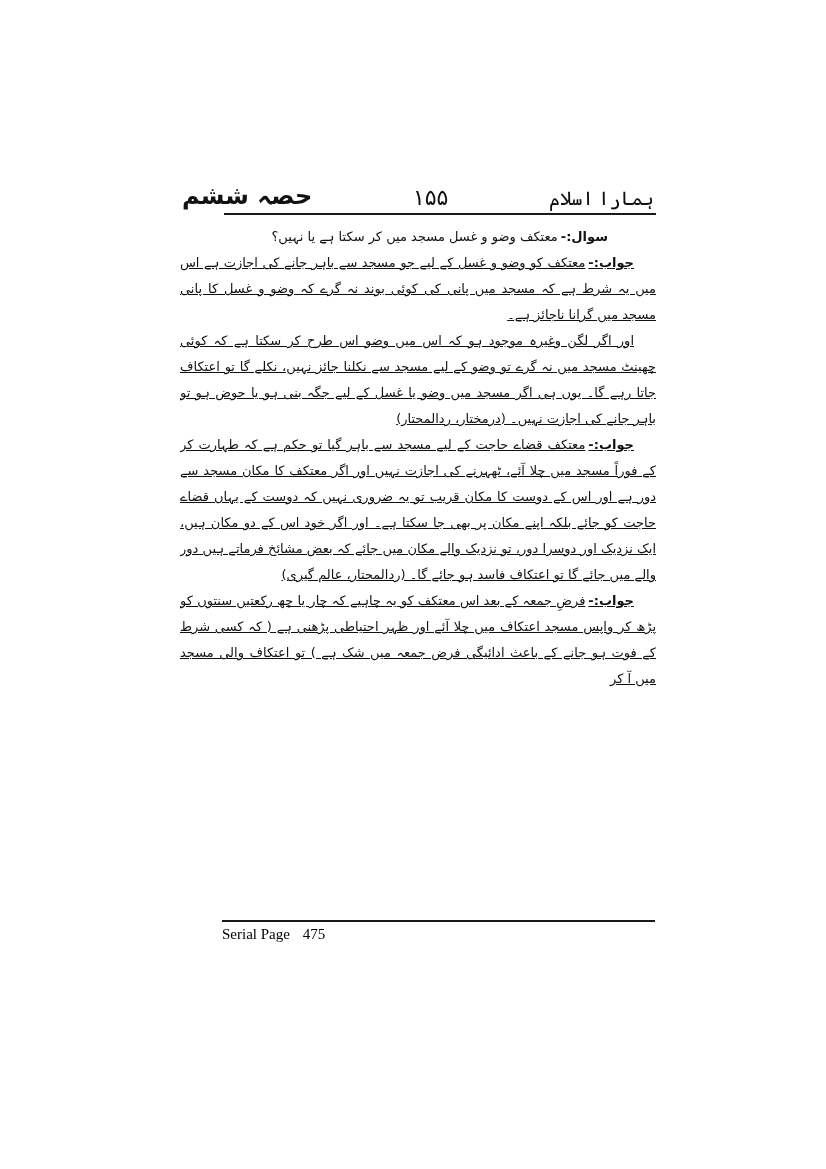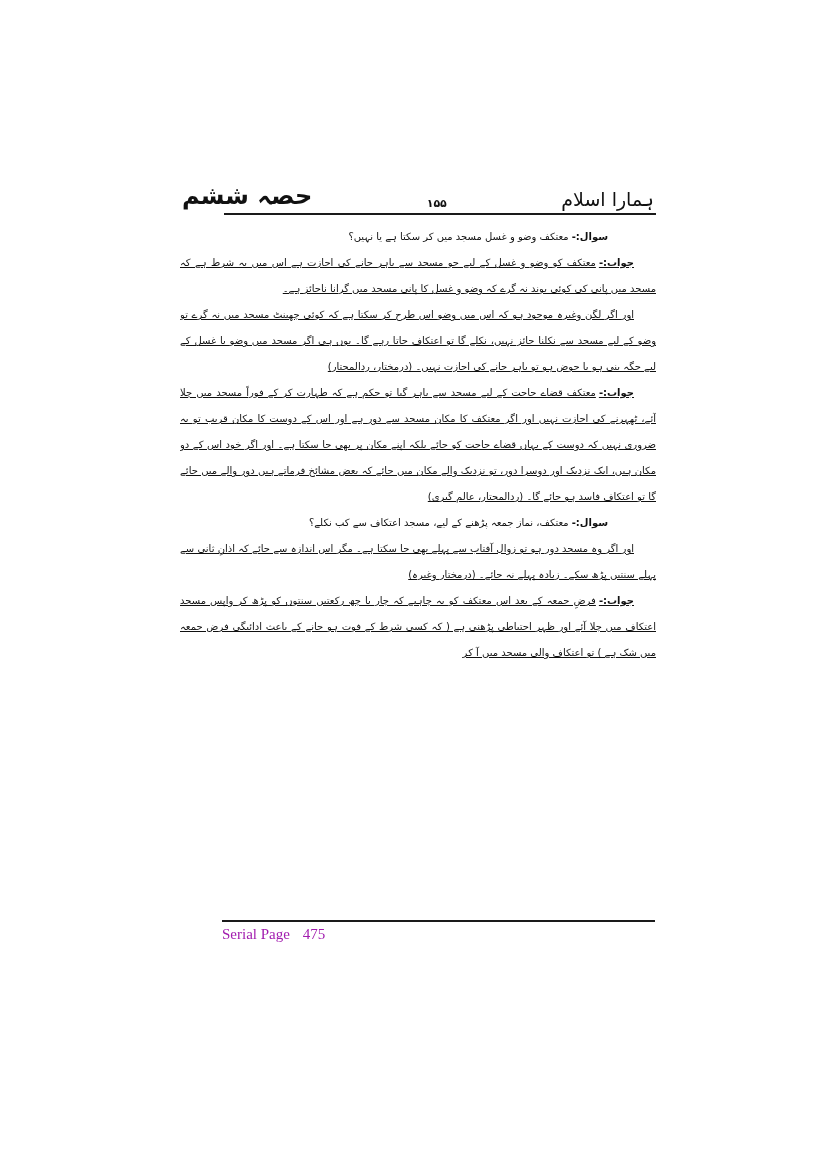--- a/index.html
+++ b/index.html
@@ -9,47 +9,47 @@
     font-family:"DejaVu Sans", sans-serif;
     overflow:hidden;
   }
   .content { position:absolute; left:180px; top:174px; width:476px; }
 
   
   .pagehead {
     display:flex; direction:rtl; justify-content:space-between;
     align-items:flex-end; min-height:36px; padding:0 2px;
   }
-  .head-book   { font-size:19px; letter-spacing:1px; }
-  .head-pageno { font-size:11px; font-weight:bold; }
+  .head-book   { font-size:19px; letter-spacing:1px;font-family:Liberation Serif, serif; }
+  .head-pageno { font-size:22px; font-weight:normal; }
   .head-section{ font-size:24px; font-weight:bold; }
   .headrule {
     height:0; border:0; border-top:2px solid #1a1a1a;
     margin:3px 0 0 0; margin-left:44px;
   }
 
   
   .bodytext {
     margin-top:9px; direction:rtl; text-align:justify;
-    font-size:10px; line-height:26px; height:694px; overflow:hidden;
+    font-size:13px; line-height:26px; height:694px; overflow:hidden;
   }
   .bodytext p { margin:0; }
   p.question { padding-right:48px; }
   p.answer { text-indent:22px;text-decoration:underline; }
   p.continuation { text-indent:22px;text-decoration:underline; }
   .lbl { font-weight:bold; padding-left:3px; }
 
   
   .footrule {
     position:absolute; left:222px; top:920px; width:433px;
     height:0; border:0; border-top:2px solid #1a1a1a;
   }
   .pagefoot {
     position:absolute; left:222px; top:926px;
-    font-family:"Liberation Serif", serif; font-size:15px; color:#a21caf;
+    font-family:"Liberation Serif", serif; font-size:15px; color:#000000;
   }
   .pagefoot .serial-number { margin-left:9px; }
 </style>
 </head>
 <body>
 
 <div class="page">
   <div class="content">
 
     <div class="pagehead">
@@ -59,22 +59,20 @@
     </div>
     <div class="headrule"></div>
 
     <div class="bodytext">
       <p class="question"><span class="lbl">سوال:-</span><span>معتکف وضو و غسل مسجد میں کر سکتا ہے یا نہیں؟</span></p>
       <p class="answer"><span class="lbl">جواب:-</span><span>معتکف کو وضو و غسل کے لیے جو مسجد سے باہر جانے کی اجازت ہے اس میں یہ شرط ہے کہ مسجد میں پانی کی کوئی بوند نہ گرے کہ وضو و غسل کا پانی مسجد میں گرانا ناجائز ہے۔</span></p>
       <p class="continuation"><span>اور اگر لگن وغیرہ موجود ہو کہ اس میں وضو اس طرح کر سکتا ہے کہ کوئی چھینٹ مسجد میں نہ گرے تو وضو کے لیے مسجد سے نکلنا جائز نہیں، نکلے گا تو اعتکاف جاتا رہے گا۔ یوں ہی اگر مسجد میں وضو یا غسل کے لیے جگہ بنی ہو یا حوض ہو تو باہر جانے کی اجازت نہیں۔ (درمختار، ردالمحتار)</span></p>
 
       <p class="answer"><span class="lbl">جواب:-</span><span>معتکف قضاے حاجت کے لیے مسجد سے باہر گیا تو حکم ہے کہ طہارت کر کے فوراً مسجد میں چلا آئے، ٹھہرنے کی اجازت نہیں اور اگر معتکف کا مکان مسجد سے دور ہے اور اس کے دوست کا مکان قریب تو یہ ضروری نہیں کہ دوست کے یہاں قضاے حاجت کو جائے بلکہ اپنے مکان پر بھی جا سکتا ہے۔ اور اگر خود اس کے دو مکان ہیں، ایک نزدیک اور دوسرا دور، تو نزدیک والے مکان میں جائے کہ بعض مشائخ فرماتے ہیں دور والے میں جائے گا تو اعتکاف فاسد ہو جائے گا۔ (ردالمحتار، عالم گیری)</span></p>
 
-      <p class="question"><span class="lbl">سوال:-</span><span>معتکف، نماز جمعہ پڑھنے کے لیے، مسجد اعتکاف سے کب نکلے؟</span></p>
-      <p class="continuation"><span>اور اگر وہ مسجد دور ہو تو زوال آفتاب سے پہلے بھی جا سکتا ہے۔ مگر اس اندازہ سے جائے کہ اذانِ ثانی سے پہلے سنتیں پڑھ سکے۔ زیادہ پہلے نہ جائے۔ (درمختار وغیرہ)</span></p>
 
       <p class="answer"><span class="lbl">جواب:-</span><span>فرضِ جمعہ کے بعد اس معتکف کو یہ چاہیے کہ چار یا چھ رکعتیں سنتوں کو پڑھ کر واپس مسجد اعتکاف میں چلا آئے اور ظہر احتیاطی پڑھنی ہے ( کہ کسی شرط کے فوت ہو جانے کے باعث ادائیگی فرض جمعہ میں شک ہے ) تو اعتکاف والی مسجد میں آ کر</span></p>
     </div>
   </div>
 
   <div class="footrule"></div>
   <div class="pagefoot">
     <span class="serial-label">Serial Page</span>
     <span class="serial-number">475</span>
   </div>

